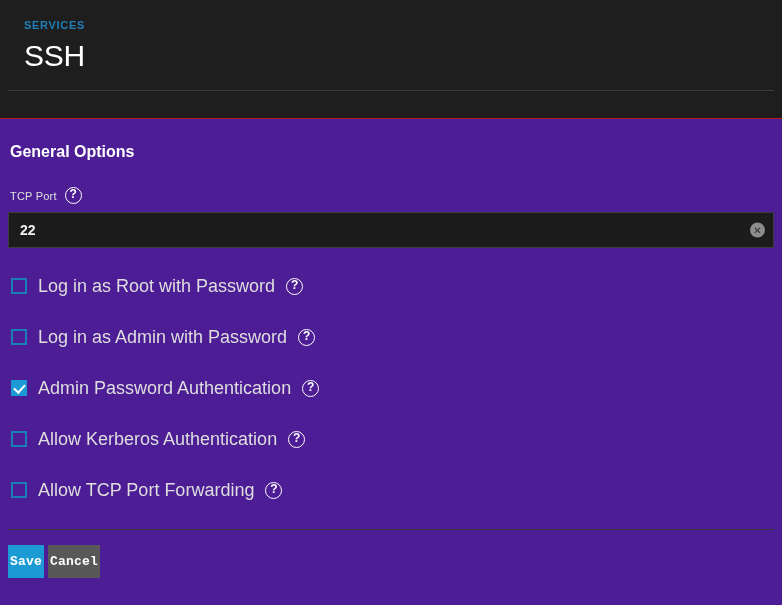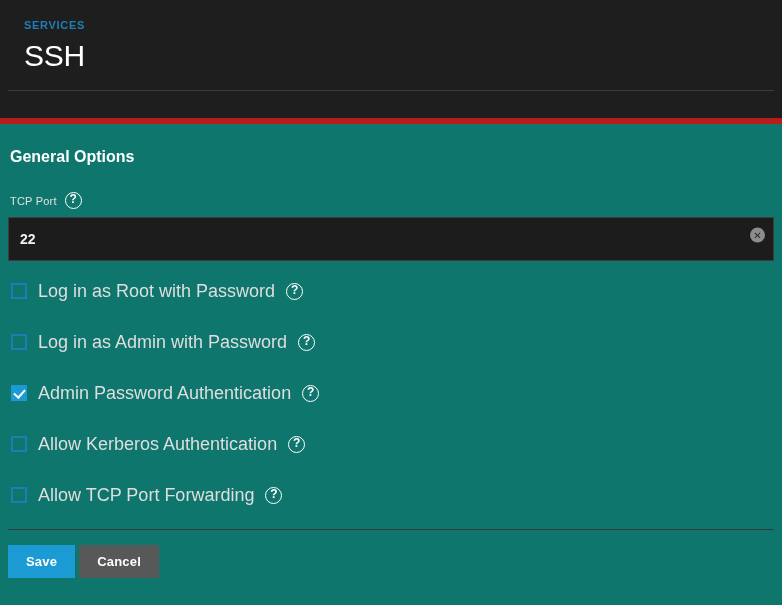--- a/index.html
+++ b/index.html
@@ -48,22 +48,22 @@
     margin: 0 8px;
   }
 
   .header-gap {
     height: 27px;
     background: #1e1e1e;
   }
 
   
   .card {
-    background: #0f766e;
-    border-top: 6px solid #b91c1c;
+    background: #4c1d95;
+    border-top: 1px solid #b91c1c;
     min-height: 487px;
     position: relative;
   }
 
   .card-title {
     font-size: 16px;
     font-weight: bold;
     color: #ffffff;
     padding: 22px 10px 0 10px;
     line-height: 22px;
@@ -104,21 +104,21 @@
     cursor: pointer;
   }
 
   .input-wrap {
     position: relative;
     height: 36px;
   }
 
   .text-input {
     width: 100%;
-    height: 44px;
+    height: 36px;
     background: #1c1c1c;
     border: 1px solid #3d3d3d;
     color: #f0f0f0;
     font-family: "Liberation Sans", sans-serif;
     font-size: 14px;
     font-weight: bold;
     padding: 0 34px 0 11px;
     outline: none;
   }
 
@@ -201,26 +201,26 @@
     position: absolute;
     bottom: 27px;
     left: 8px;
     display: flex;
     gap: 4px;
   }
 
   .btn {
     height: 33px;
     border: none;
-    font-family: Liberation Sans, sans-serif;
+    font-family: Liberation Mono, monospace;
     font-size: 13px;
     font-weight: bold;
     color: #ffffff;
     cursor: pointer;
-    padding: 0 18px;
+    padding: 0 2px;
     letter-spacing: 0.2px;
   }
 
   .btn-primary { background: #1b9ad4; }
   .btn-default { background: #585858; }
 </style>
 </head>
 <body>
 
 <div class="page-header">

